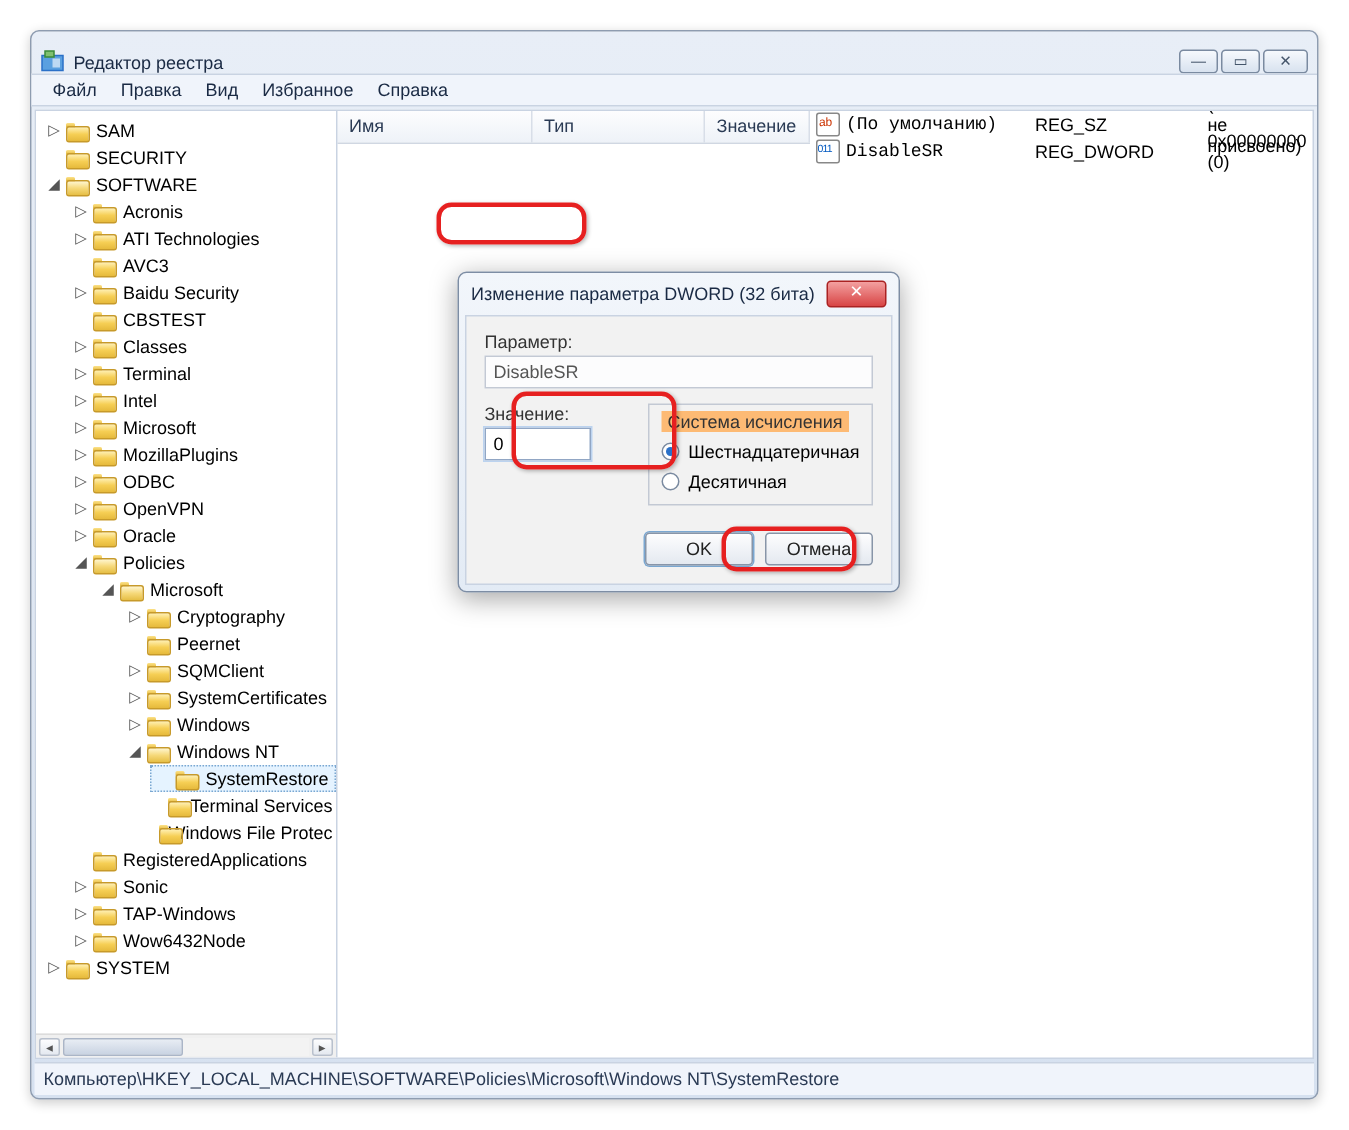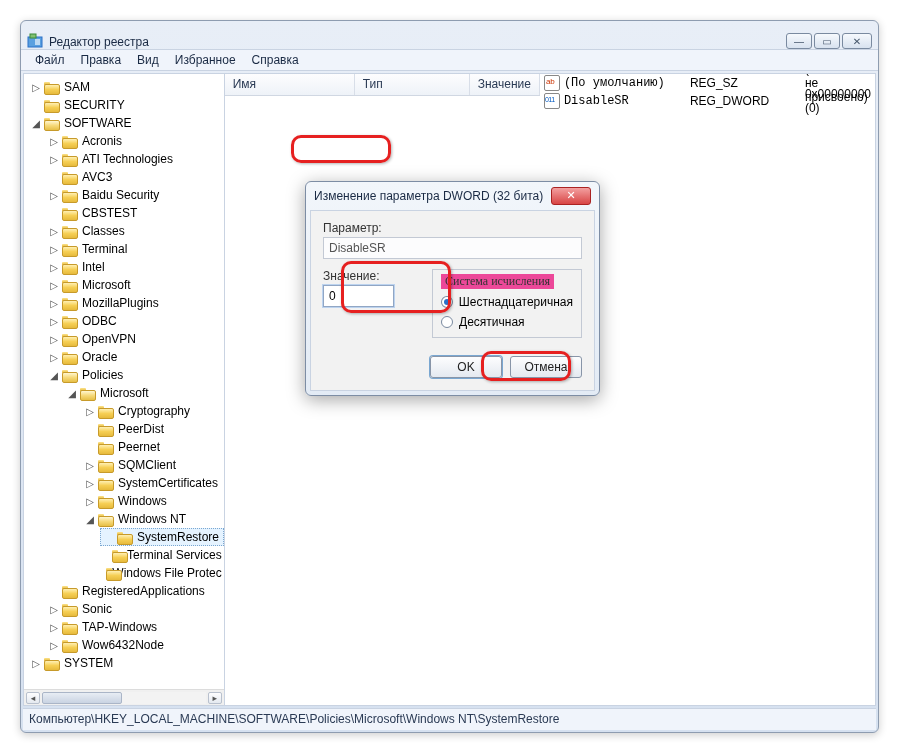--- a/index.html
+++ b/index.html
@@ -49,21 +49,21 @@
   .dlg-titlebar { height:28px; display:flex; align-items:center; padding:0 8px; }
   .dlg-title { flex:1; color:#1a2a44; }
   .dlg-close { width:40px; height:18px; background:linear-gradient(#f3a0a0,#d84545); border:1px solid #a22; border-radius:3px; color:#fff; text-align:center; font-size:11px; line-height:15px; }
   .dlg-body { background:#f2f2f2; margin:0 4px 4px; border:1px solid #c9d3e2; padding:10px 12px 12px; }
   .dlg-label { color:#333; margin-bottom:2px; }
   .dlg-input-ro { border:1px solid #c3c9d4; background:#fcfcfd; padding:3px 5px; margin-bottom:10px; color:#555; }
   .dlg-row { display:flex; gap:38px; align-items:flex-start; }
   .dlg-left { width:140px; }
   .dlg-input { border:1px solid #91a6c4; background:#fff; padding:3px 5px; width:100%; outline:1px solid #bcd3ef; }
   .fieldset { border:1px solid #c3c9d4; padding:4px 8px 8px; width:150px; }
-  .fieldset-title { margin-top:-12px; background:#ec4899; display:inline-block; padding:0 4px; color:#333;font-family:Liberation Serif, serif; }
+  .fieldset-title { margin-top:-12px; background:#fdba74; display:inline-block; padding:0 4px; color:#333; }
   .radio-row { display:flex; align-items:center; gap:6px; margin-top:6px; }
   .radio { width:12px; height:12px; border:1px solid #7a8aa0; border-radius:50%; display:inline-block; position:relative; background:#fff; }
   .radio.checked::after { content:""; position:absolute; left:2px; top:2px; width:6px; height:6px; border-radius:50%; background:#2a70c8; }
   .dlg-buttons { display:flex; justify-content:flex-end; gap:8px; margin-top:18px; }
   .btn { min-width:72px; height:22px; border:1px solid #8895a8; background:linear-gradient(#fdfdfe,#e4e9f0); border-radius:3px; text-align:center; line-height:20px; color:#222; }
   .btn.default { box-shadow:0 0 0 1px #7aa7d1; }
   .highlight { position:absolute; border:3px solid #e62020; border-radius:10px; box-shadow:1px 1px 3px rgba(0,0,0,.3); pointer-events:none; }
   .hl1 { left:270px; top:114px; width:100px; height:28px; }
   .hl2 { left:320px; top:240px; width:110px; height:52px; border-radius:10px; }
   .hl3 { left:460px; top:330px; width:90px; height:30px; }
@@ -224,27 +224,20 @@
                         <span class="expander">◢</span>
                         <span class="folder-icon open"></span>
                         <span>Microsoft</span>
                       </div>
                     <ul>
                       <li>
                           <div class="node">
                             <span class="expander">▷</span>
                             <span class="folder-icon"></span>
                             <span>Cryptography</span>
-                          </div>
-                        </li>
-                      <li>
-                          <div class="node">
-                            <span class="expander"></span>
-                            <span class="folder-icon"></span>
-                            <span>PeerDist</span>
                           </div>
                         </li>
                       <li>
                           <div class="node">
                             <span class="expander"></span>
                             <span class="folder-icon"></span>
                             <span>Peernet</span>
                           </div>
                         </li>
                       <li>

